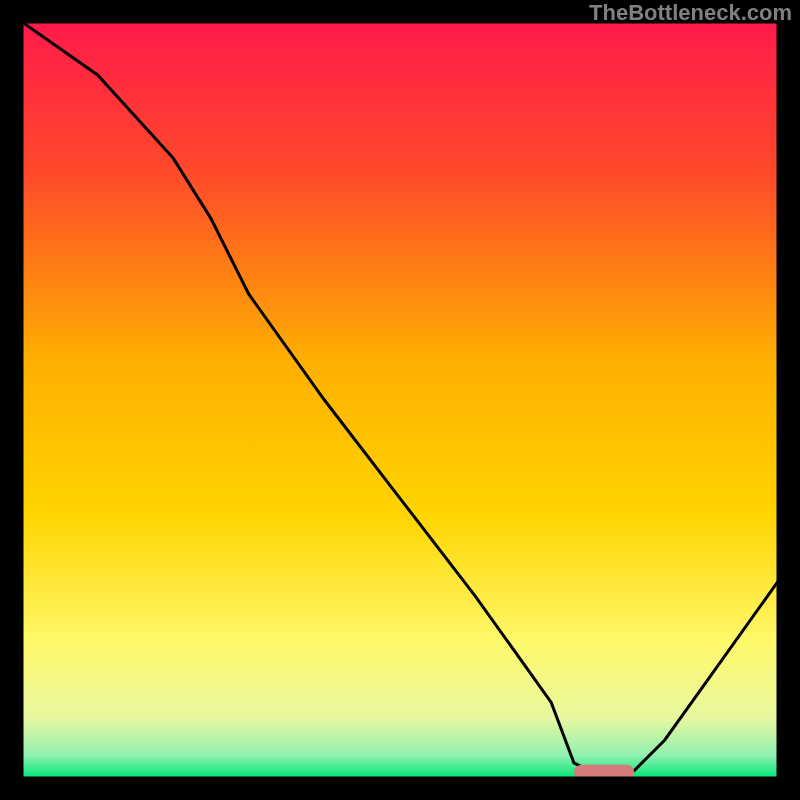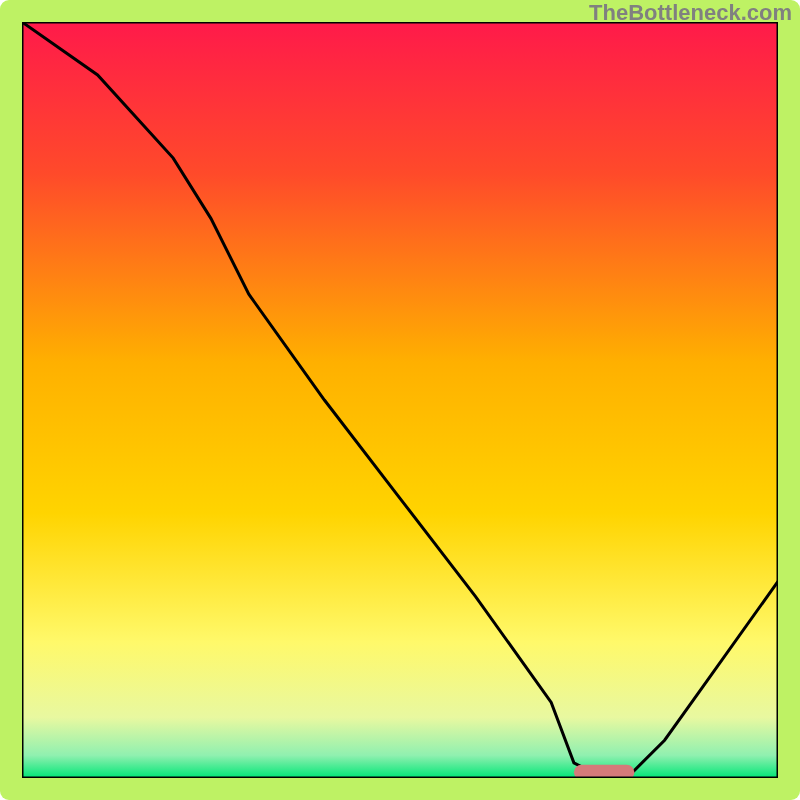--- a/index.html
+++ b/index.html
@@ -7,22 +7,21 @@
     padding: 0;
     width: 800px;
     height: 800px;
     overflow: hidden;
     font-family: Arial, sans-serif;
   }
   .chart-container {
     position: relative;
     width: 800px;
     height: 800px;
-    background: #bef264;
-    border-radius: 9px;
+    background: #000000;
   }
   .watermark {
     position: absolute;
     top: 0;
     right: 8px;
     font-size: 22px;
     font-weight: bold;
     color: #808080;
     z-index: 10;
   }

